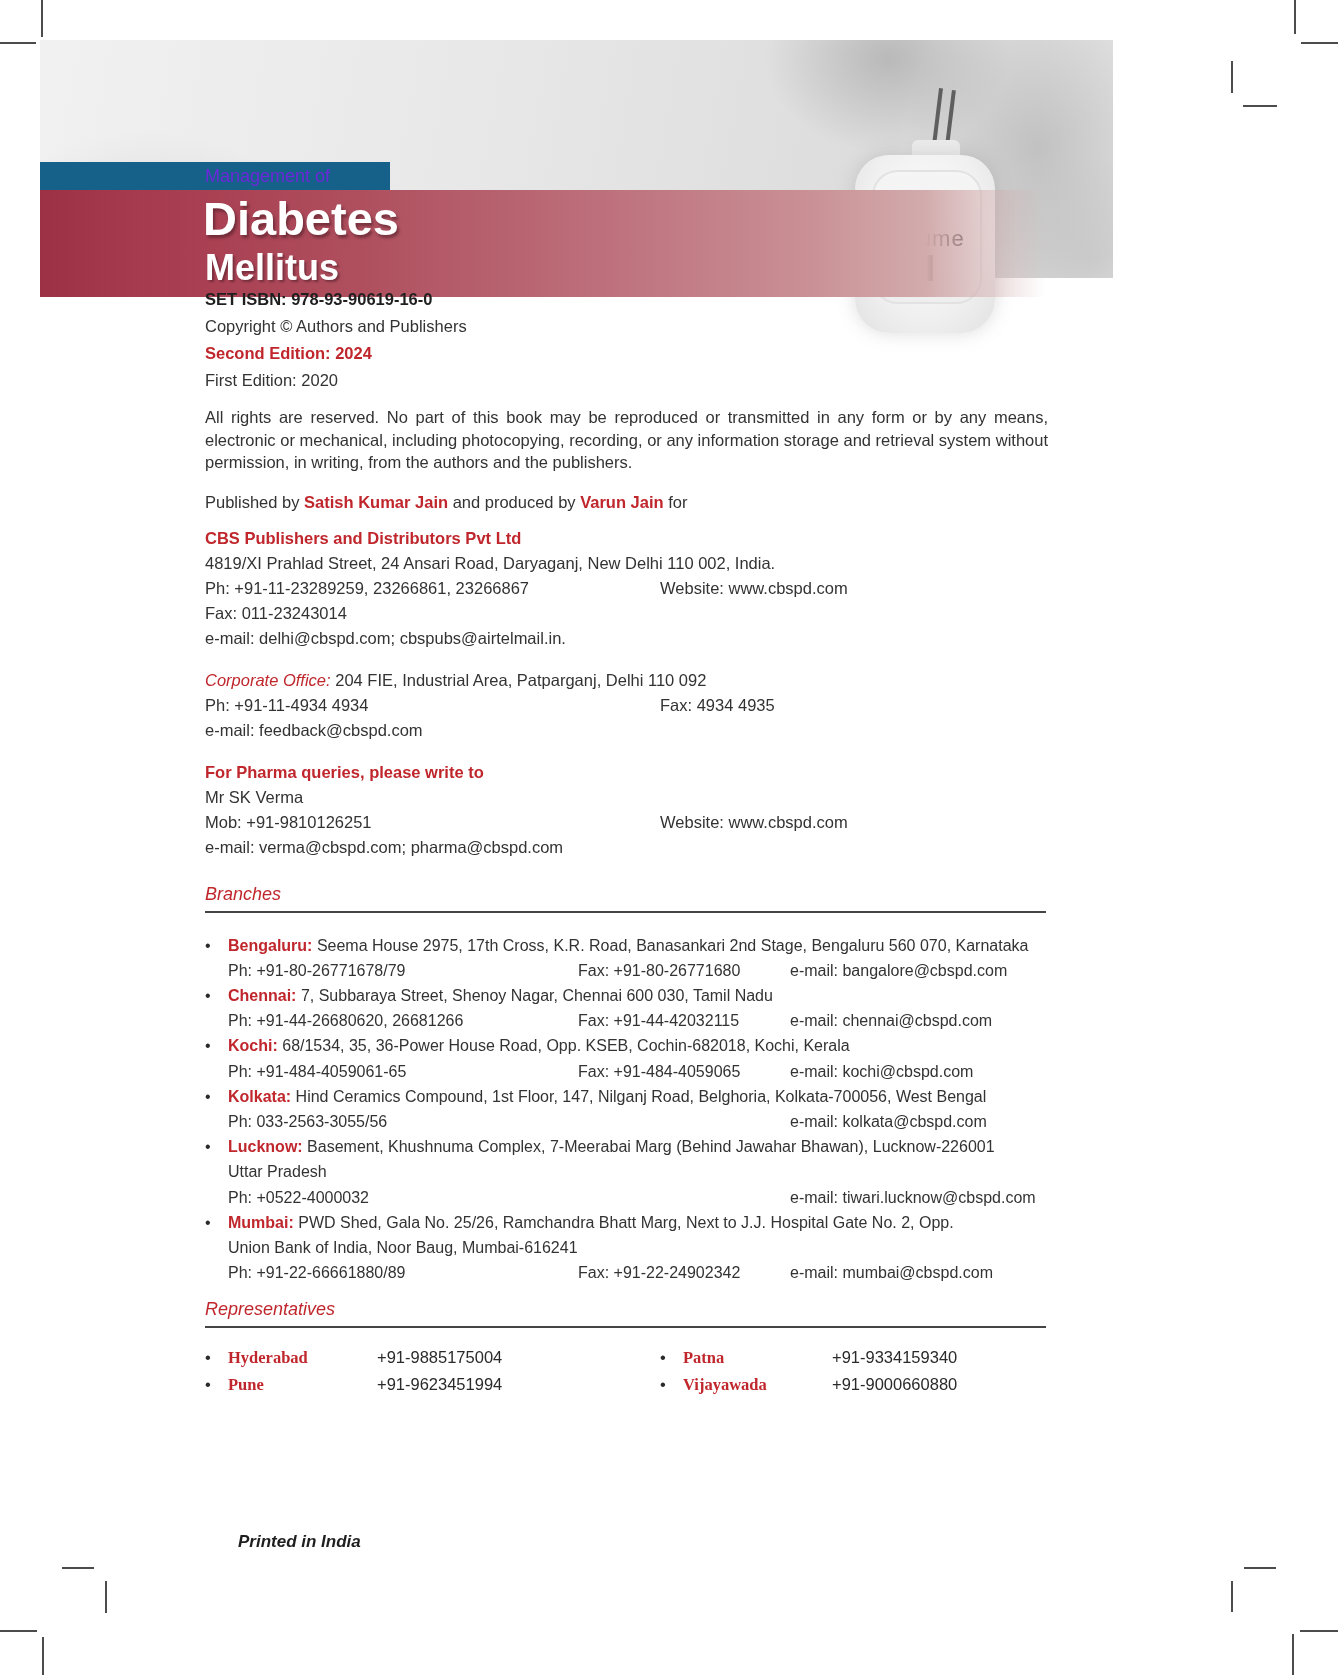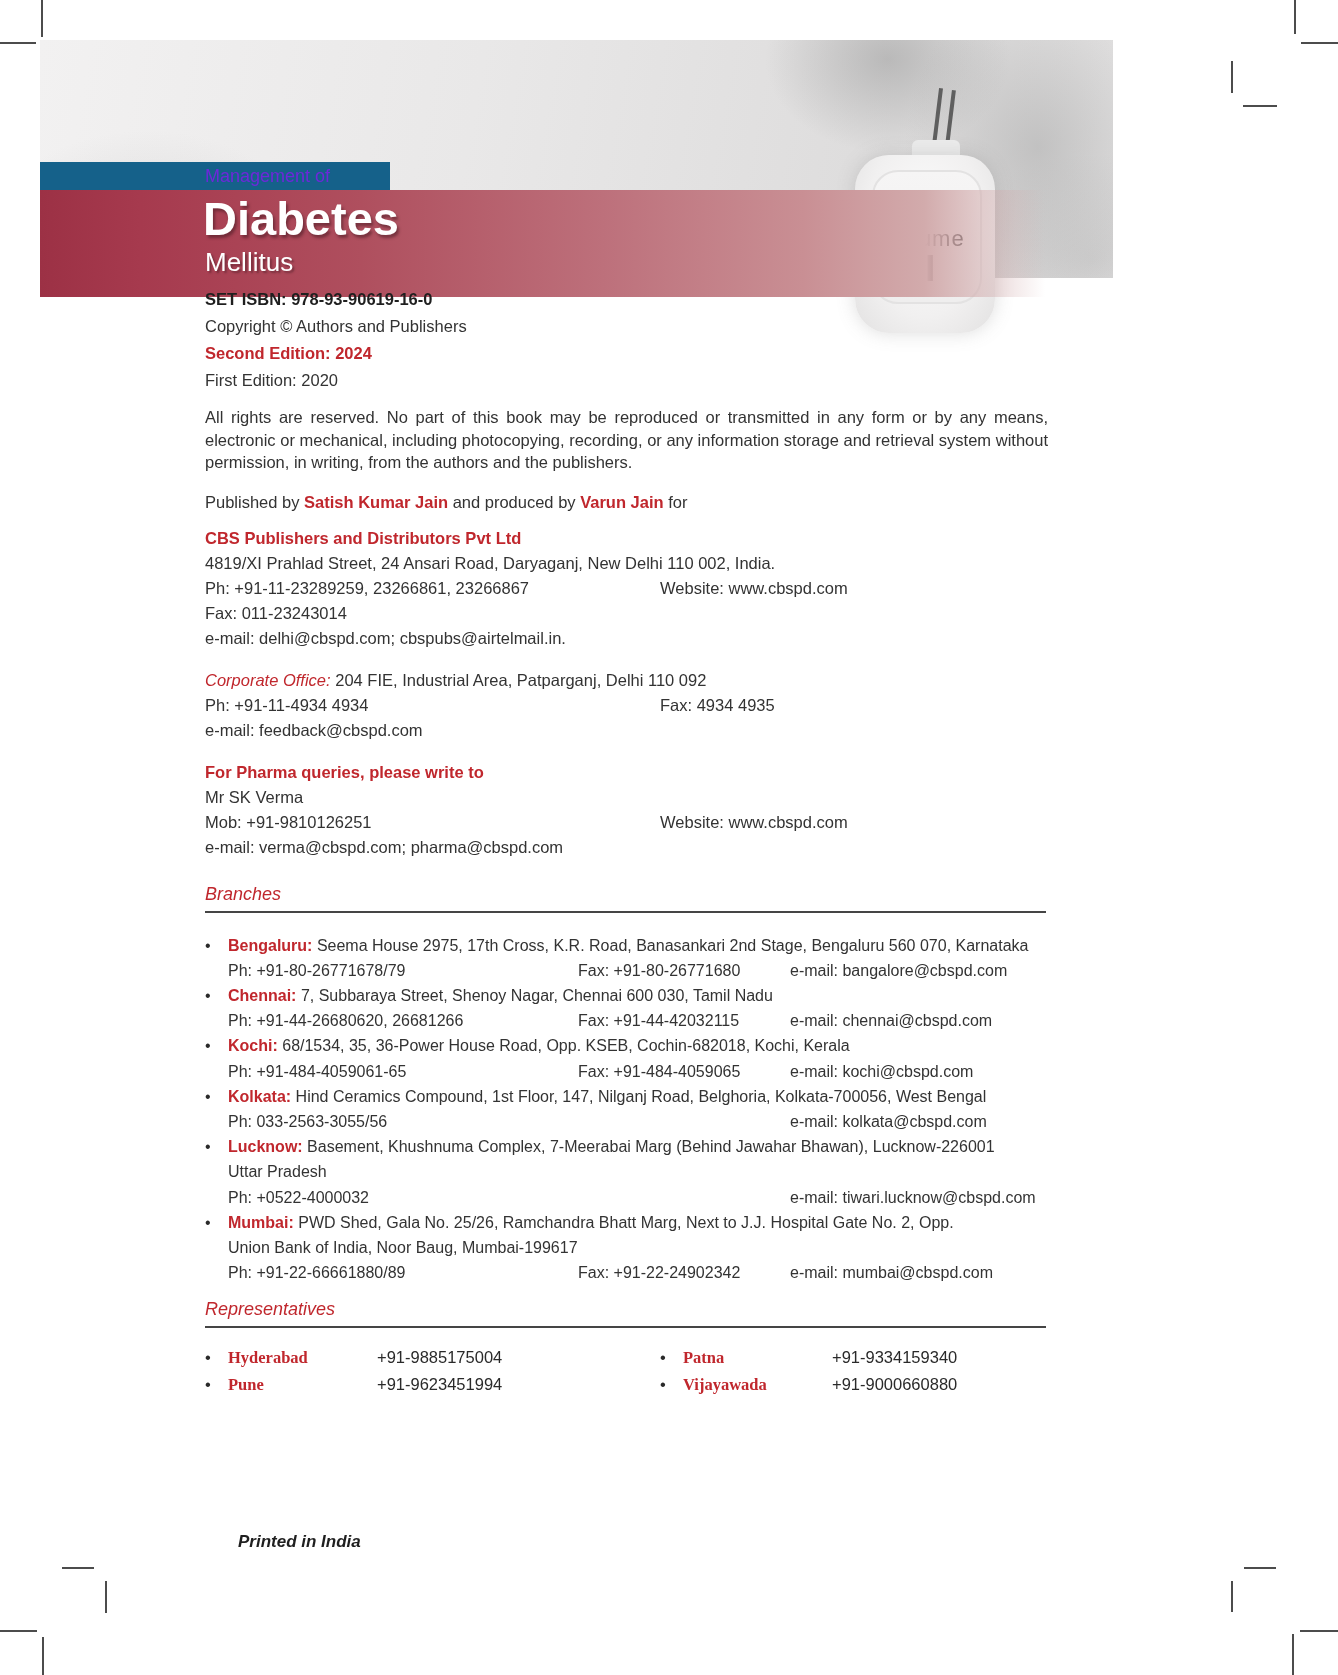--- a/index.html
+++ b/index.html
@@ -31,21 +31,21 @@
   .volume-number{position:absolute;left:820px;top:208px;width:130px;text-align:center;
     font-size:37px;font-weight:bold;color:#1a1a1a;letter-spacing:5px;}
 
   
   .blue-bar{position:absolute;left:40px;top:162px;width:350px;height:29px;background:#15618a;}
   .red-band{position:absolute;left:40px;top:190px;width:1005px;height:107px;
     background:linear-gradient(90deg,#9c3145 0%,#a63a4e 10%,#af4f5e 32%,#bd707b 56%,#c98f94 76%,#d2abac 88%,rgba(222,219,219,0) 100%);}
   .series-label{position:absolute;left:205px;top:166px;font-size:18px;font-weight:normal;color:#6d28d9;}
   .book-title{position:absolute;left:203px;top:191px;font-size:47px;font-weight:bold;color:#ffffff;
     text-shadow:2px 3px 3px rgba(70,25,35,.55);}
-  .book-subtitle{position:absolute;left:205px;top:247px;font-size:26px;font-weight:normal;color:#ffffff;
+  .book-subtitle{position:absolute;left:205px;top:247px;font-size:36px;font-weight:bold;color:#ffffff;
     text-shadow:2px 2px 2px rgba(70,25,35,.5);}
 
   
   .content{position:absolute;left:205px;top:286px;width:843px;font-size:16.5px;line-height:27px;}
   .bold{font-weight:bold;color:#1f1f1f;}
   .redbold{color:#c0272d;font-weight:bold;}
   .redbolditalic{color:#c0272d;font-weight:normal;font-style:italic;}
 
   .rights{margin-top:12px;line-height:22.5px;text-align:justify;}
   .published{margin-top:15px;}
@@ -181,21 +181,21 @@
       </div>
 
       <div>
         <div><span class="bullet">•</span><span class="redbold">Lucknow:</span><span> Basement, Khushnuma Complex, 7-Meerabai Marg (Behind Jawahar Bhawan), Lucknow-226001</span></div>
         <div class="b-indent">Uttar Pradesh</div>
         <div class="b-indent"><span class="bc-ph">Ph: +0522-4000032</span><span class="bc-fax"></span><span>e-mail: tiwari.lucknow@cbspd.com</span></div>
       </div>
 
       <div>
         <div><span class="bullet">•</span><span class="redbold">Mumbai:</span><span> PWD Shed, Gala No. 25/26, Ramchandra Bhatt Marg, Next to J.J. Hospital Gate No. 2, Opp.</span></div>
-        <div class="b-indent">Union Bank of India, Noor Baug, Mumbai-199617</div>
+        <div class="b-indent">Union Bank of India, Noor Baug, Mumbai-616241</div>
         <div class="b-indent"><span class="bc-ph">Ph: +91-22-66661880/89</span><span class="bc-fax">Fax: +91-22-24902342</span><span>e-mail: mumbai@cbspd.com</span></div>
       </div>
 
     </div>
 
     <div class="sec-heading redbolditalic" style="margin-top:14px;">Representatives</div>
     <div class="rule"></div>
 
     <div class="rep-rows">
       <div class="rep-row">

